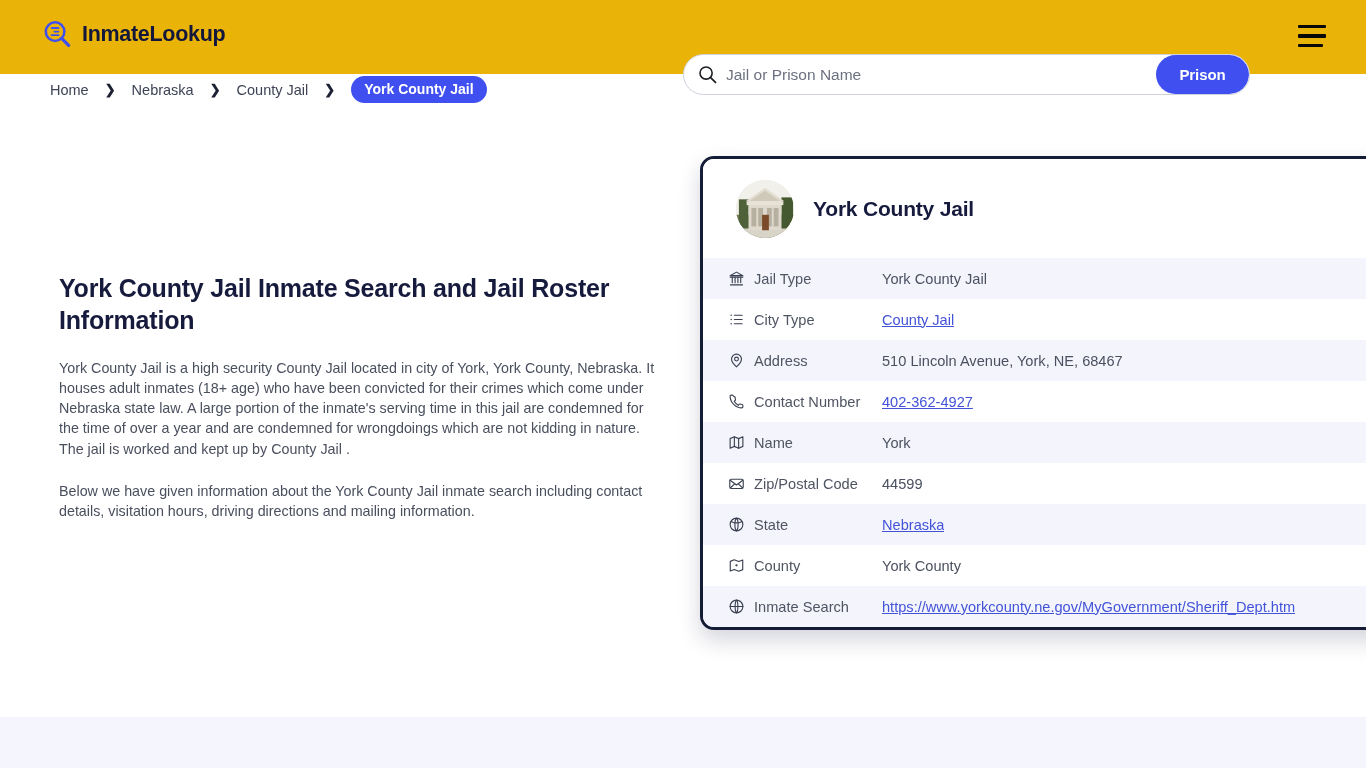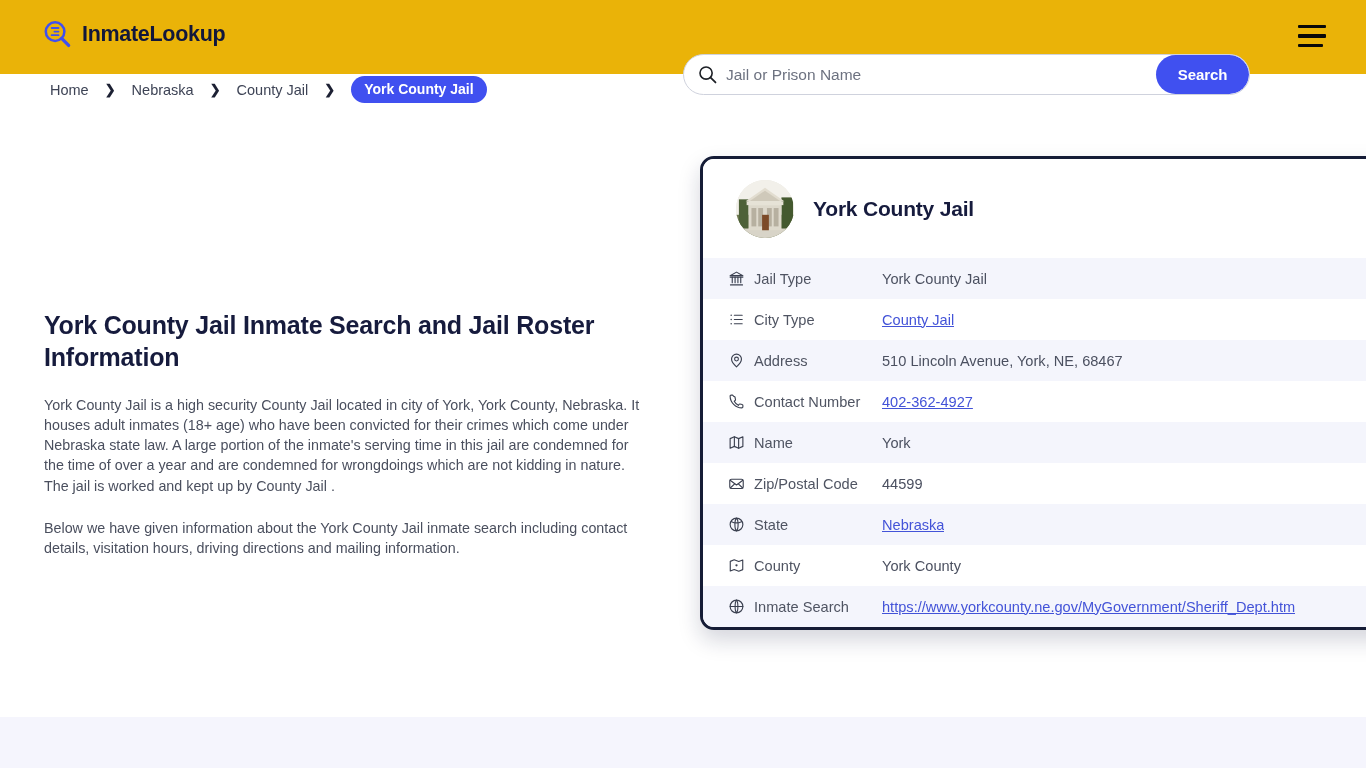--- a/index.html
+++ b/index.html
@@ -89,21 +89,21 @@
   }
   .crumb-current {
     background: #4050f0; color: #ffffff;
     font-weight: 700; font-size: 14px;
     padding: 5px 13px 6px 13px;
     border-radius: 14px;
     white-space: nowrap;
   }
 
   
-  .left-col { position: absolute; left: 44px; top: 272px; width: 596px; margin-top: 37px; }
+  .left-col { position: absolute; left: 59px; top: 272px; width: 596px; }
   .page-title {
     font-size: 25px; font-weight: 700; color: #161b3d;
     line-height: 1.29; letter-spacing: -0.2px;
   }
   .body-para {
     margin-top: 21px;
     font-size: 14.3px; line-height: 1.42; color: #4a4f5e;
   }
   .body-para.second { margin-top: 22px; }
 
@@ -186,21 +186,21 @@
   </a>
 
   <div class="search-wrap">
     <span class="search-icon">
       <svg width="19" height="19" viewBox="0 0 20 20" xmlns="http://www.w3.org/2000/svg">
         <circle cx="8.5" cy="8.5" r="6.4" fill="none" stroke="#1d2026" stroke-width="1.7"></circle>
         <line x1="13.3" y1="13.3" x2="18.4" y2="18.4" stroke="#1d2026" stroke-width="1.9" stroke-linecap="round"></line>
       </svg>
     </span>
     <input class="search-input" type="text" placeholder="Jail or Prison Name" value="" style="">
-    <button class="search-btn">Search</button>
+    <button class="search-btn">Prison</button>
   </div>
 
   <div class="hamburger">
     <i></i>
     <i></i>
     <i></i>
   </div>
 </header>
 
 <nav class="breadcrumb" id="breadcrumb">

